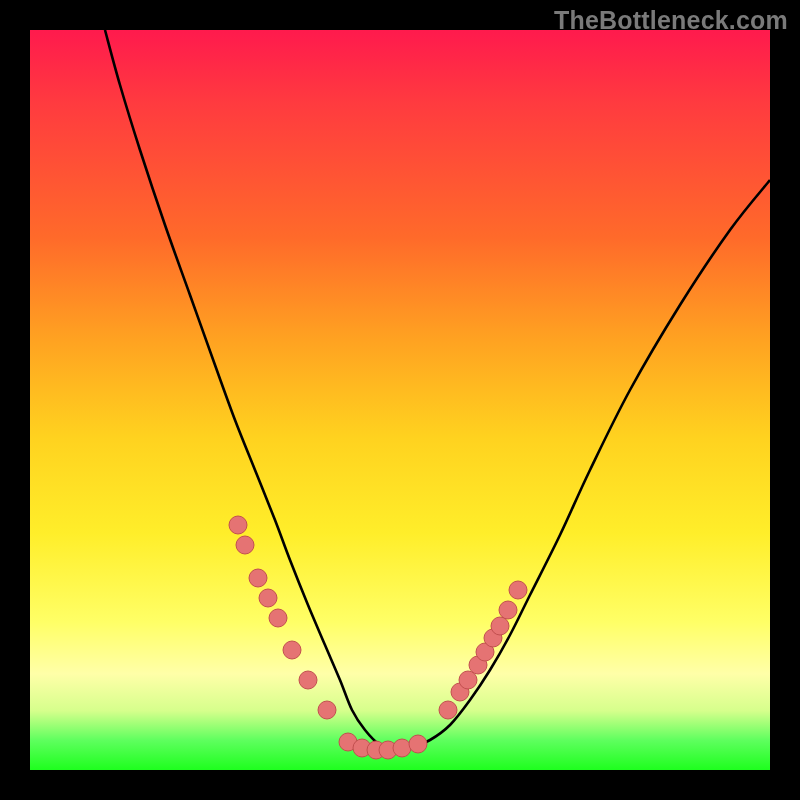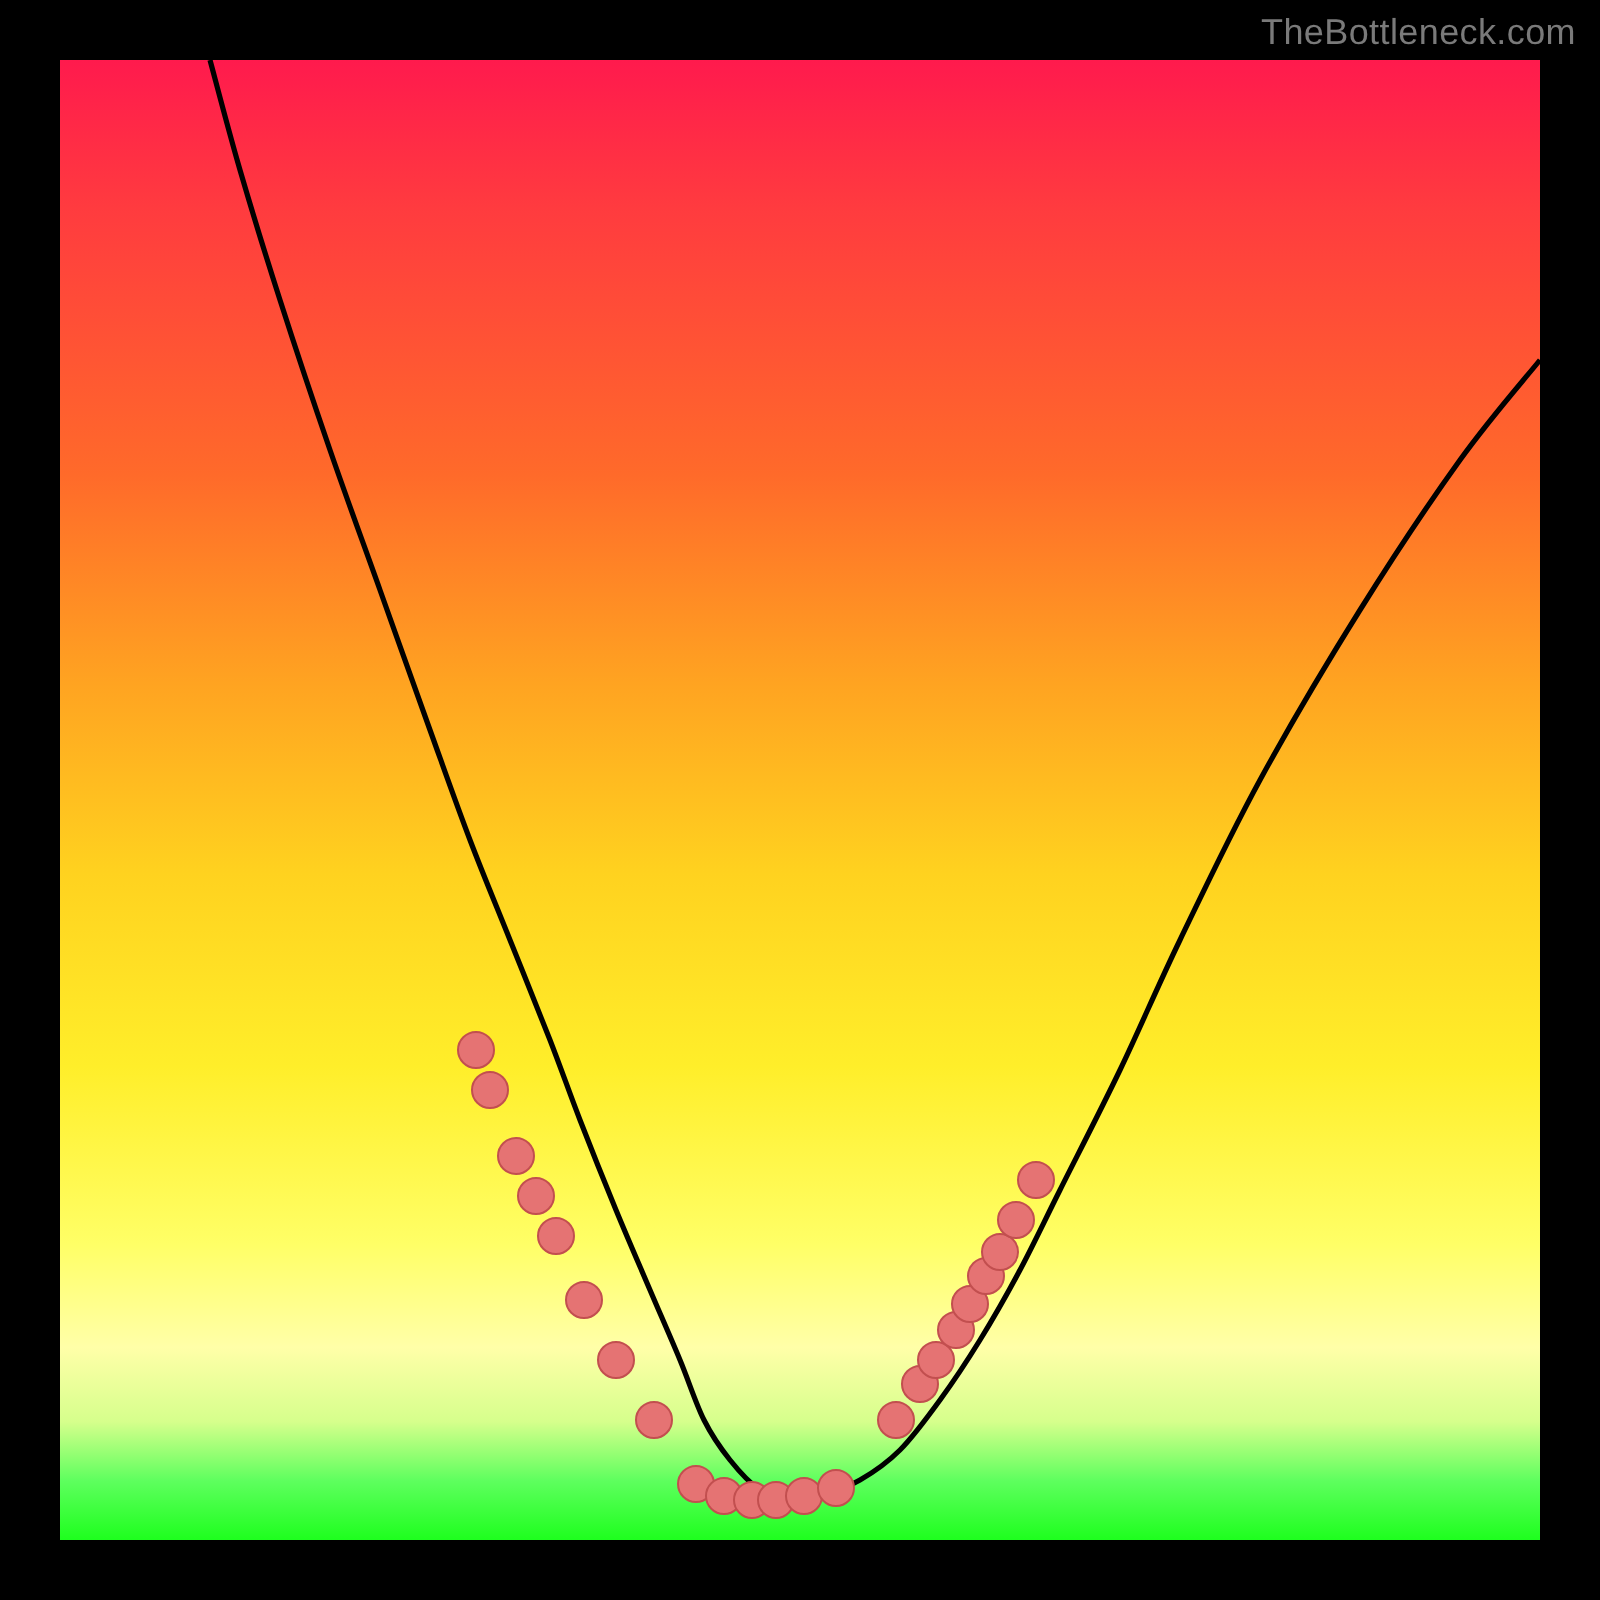--- a/index.html
+++ b/index.html
@@ -36,23 +36,23 @@
       #d6ff8c 92%,
       #5eff5e 96%,
       #1eff1e 100%
     );
   }
   .watermark {
     position: absolute;
     top: 6px;
     right: 12px;
     color: #7a7a7a;
-    font-size: 18px;
+    font-size: 25px;
     letter-spacing: 0.2px;
-    font-weight: 400;
+    font-weight: 700;
     user-select: none;
   }
   svg.curve {
     position: absolute;
     left: 0;
     top: 0;
     width: 740px;
     height: 740px;
     overflow: visible;
   }

